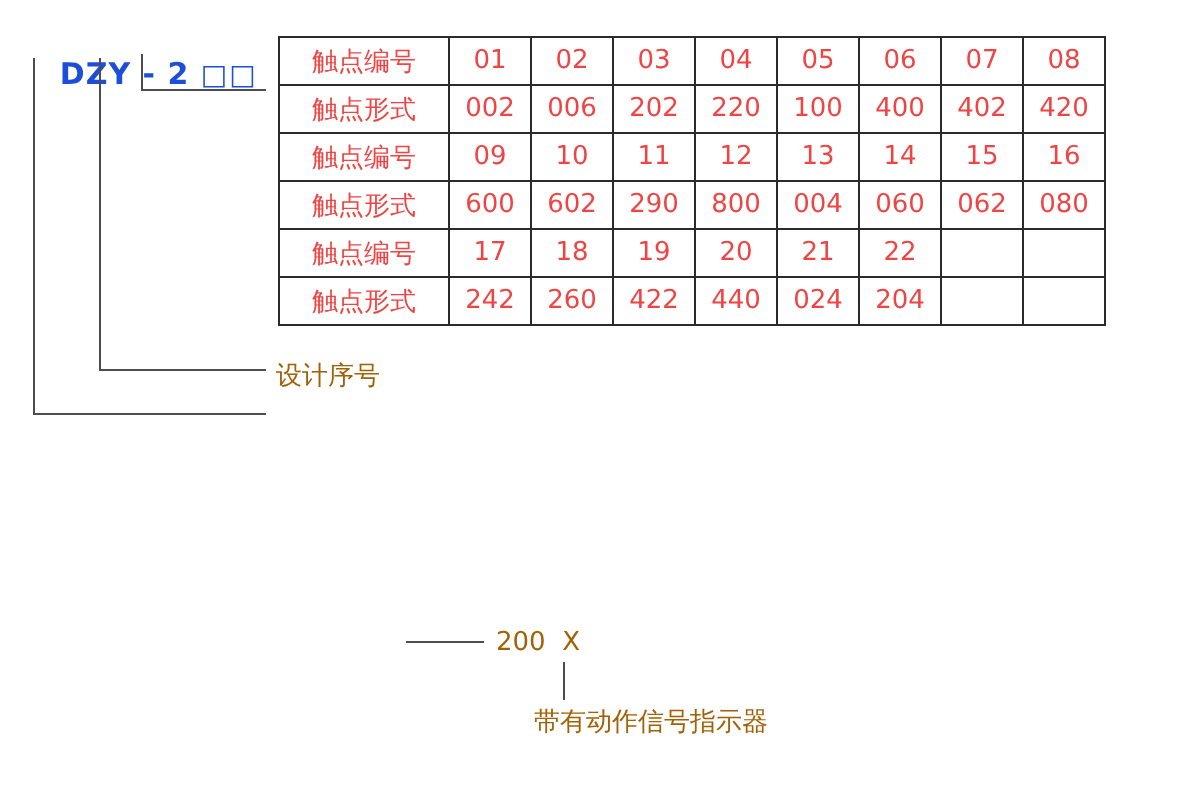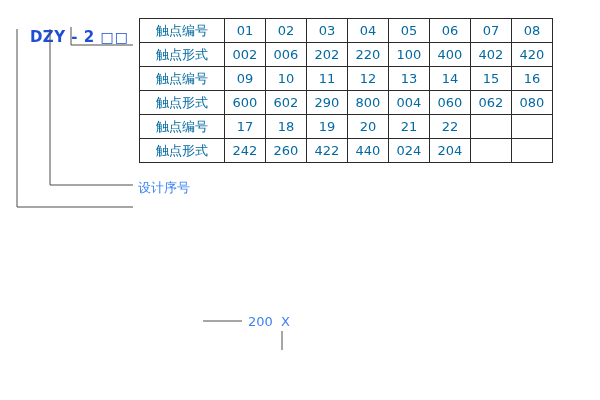--- a/index.html
+++ b/index.html
@@ -26,28 +26,28 @@
   .model-code .boxes { letter-spacing: 1px; font-weight: 400; font-size: 14px; }
   svg.lines { position: absolute; left: 0; top: 0; }
   table.contact-table {
     position: absolute; left: 139px; top: 18px;
     border-collapse: collapse; table-layout: fixed;
   }
   table.contact-table td {
     border: 1px solid #2b2b2b;
     height: 23px; padding: 0;
     text-align: center; vertical-align: middle;
-    font-size: 13px; color: #0369a1;
+    font-size: 13px; color: #ef4444;
     overflow: hidden; white-space: nowrap;
   }
   td.row-header { width: 84px; }
   td.data-cell  { width: 40px; margin-left: 44px; }
   .ann {
     position: absolute;
-    font-size: 13px; color: #3b82f6;
+    font-size: 13px; color: #a16207;
     white-space: pre;
   }
   .model-list {
     position: absolute; left: 176px; top: 254px;
     font-size: 13px; line-height: 19.4px; color: #1d1d1d;
   }
   .model-item { height: 19.4px; }
 </style>
 </head>
 <body>
@@ -135,14 +135,15 @@
           <td class="data-cell"></td>
         </tr>
       </tbody>
   </table>
 
   <div class="ann" style="left:138px; top:179px;">设计序号</div>
 
 
   <div class="ann" style="left:248px; top:314px;">200  X</div>
 
+  <div class="ann" style="left:267px; top:352px;">带有动作信号指示器</div>
 
 </div>
 
 </body></html>

